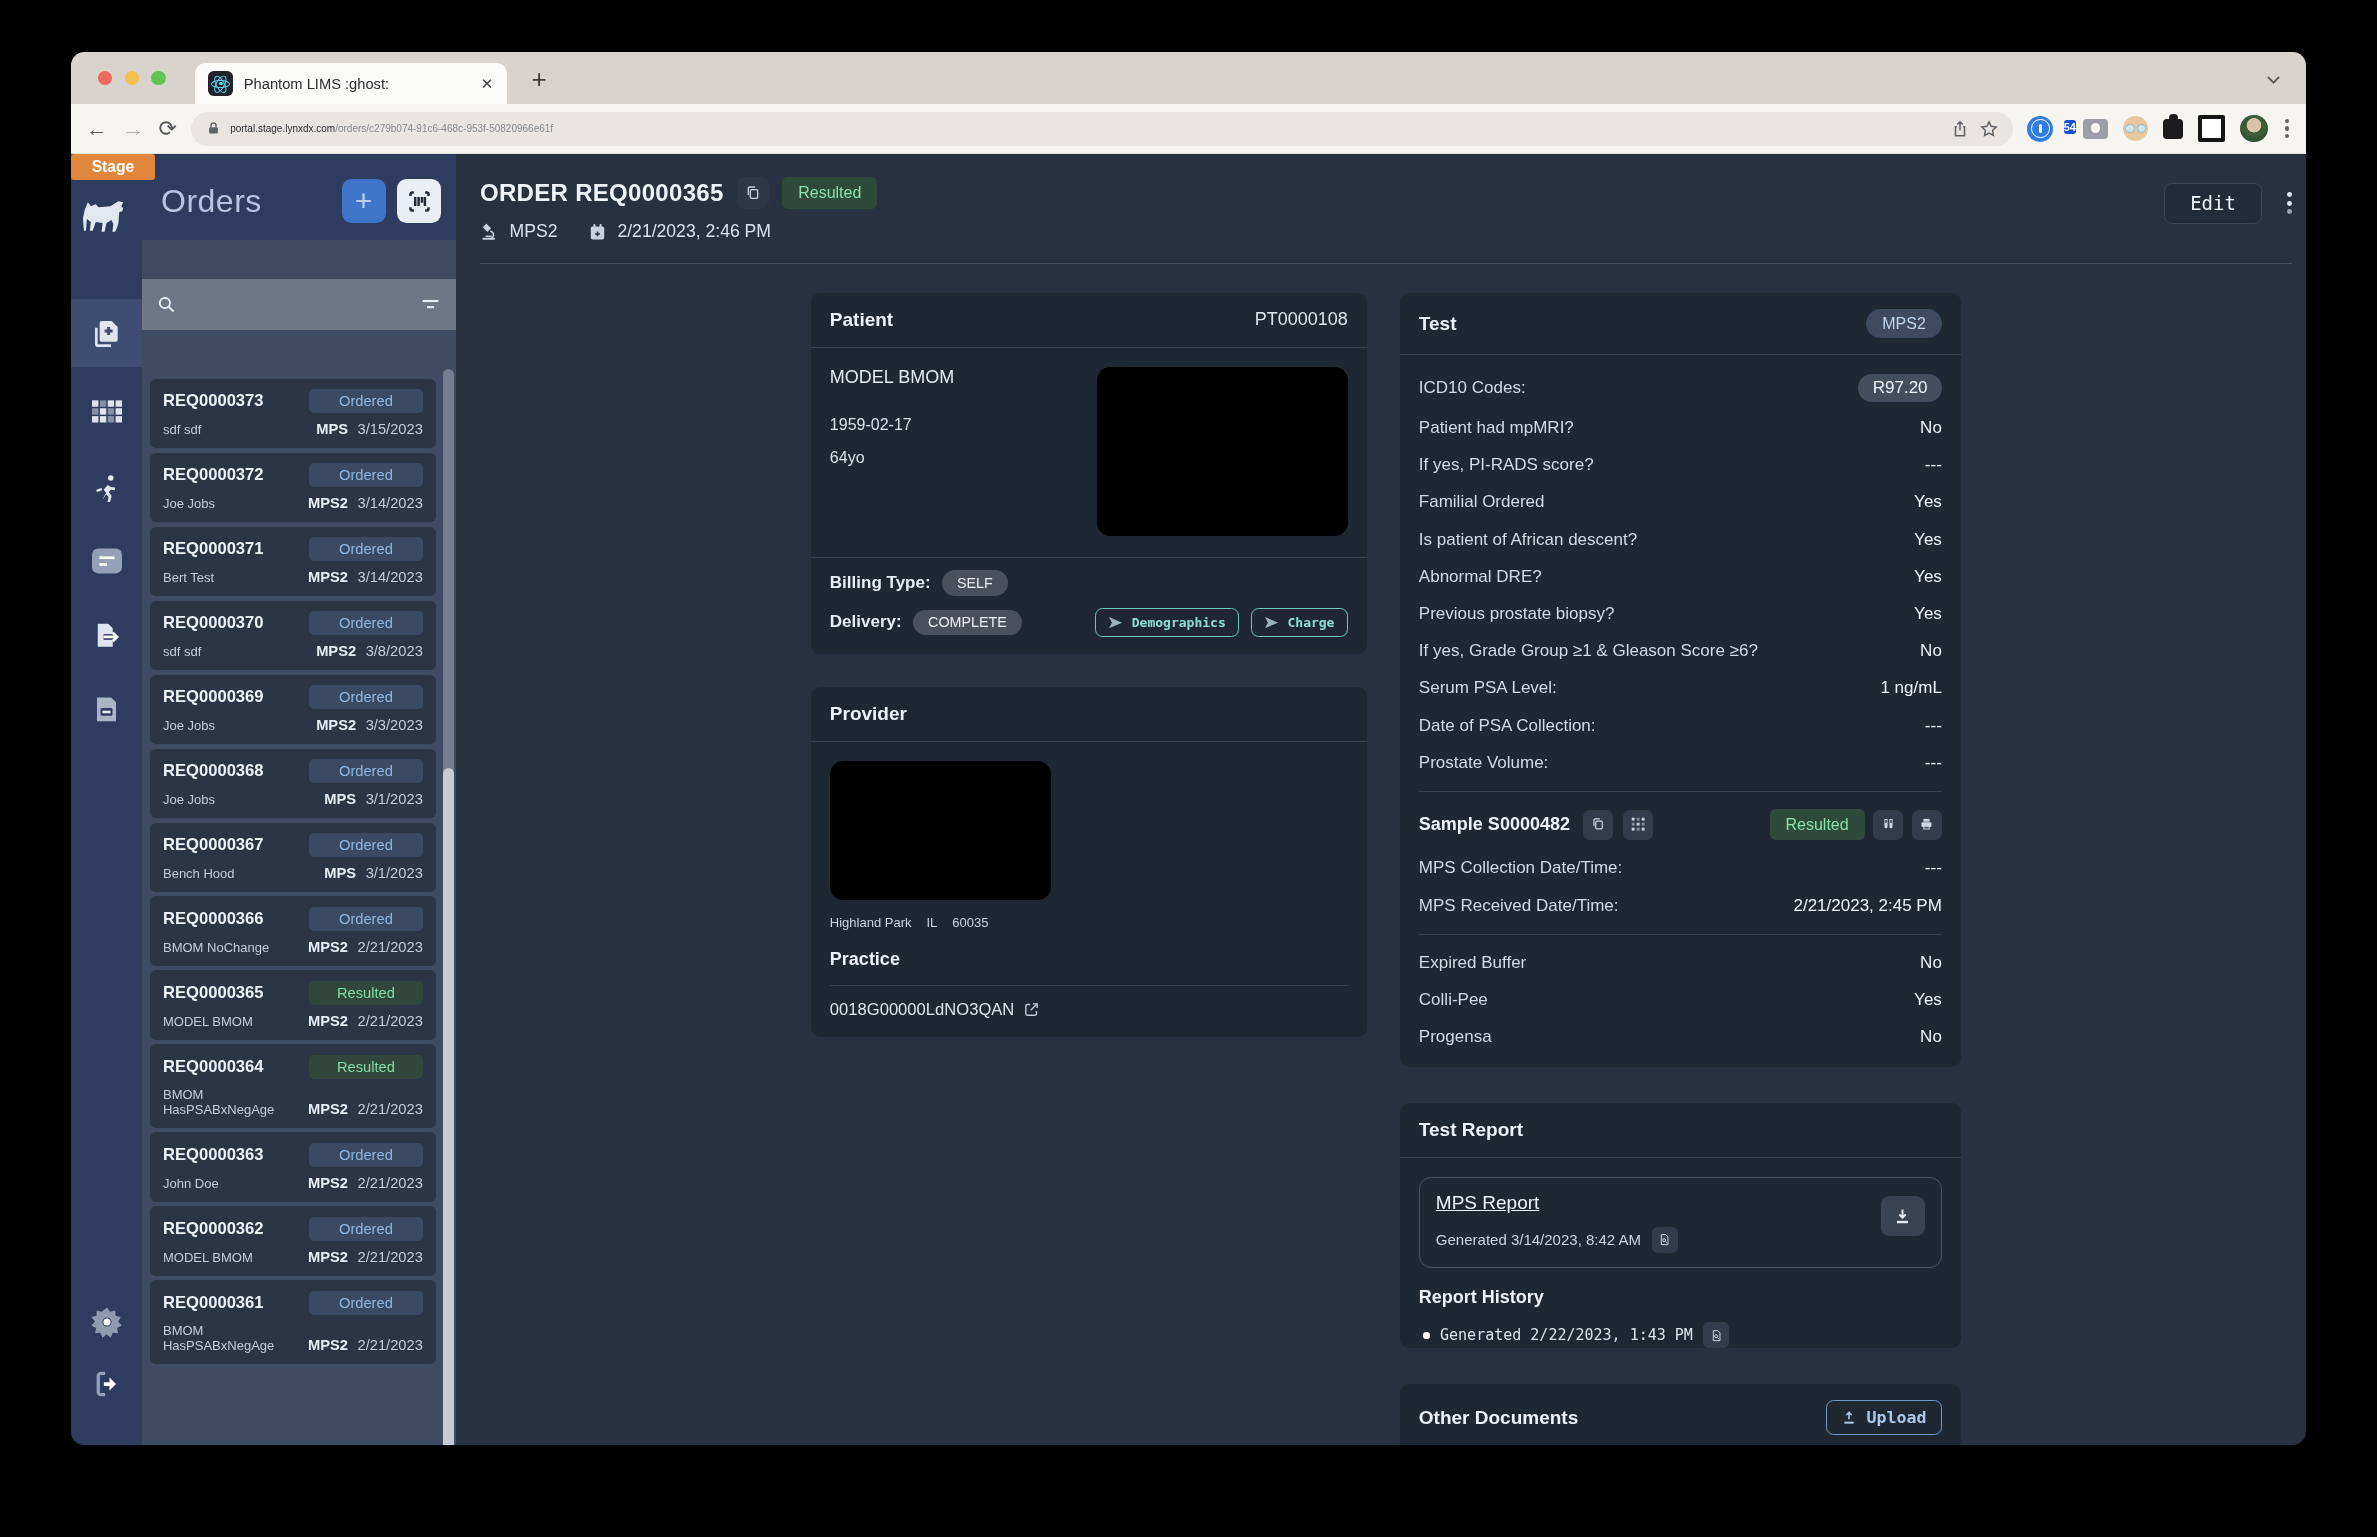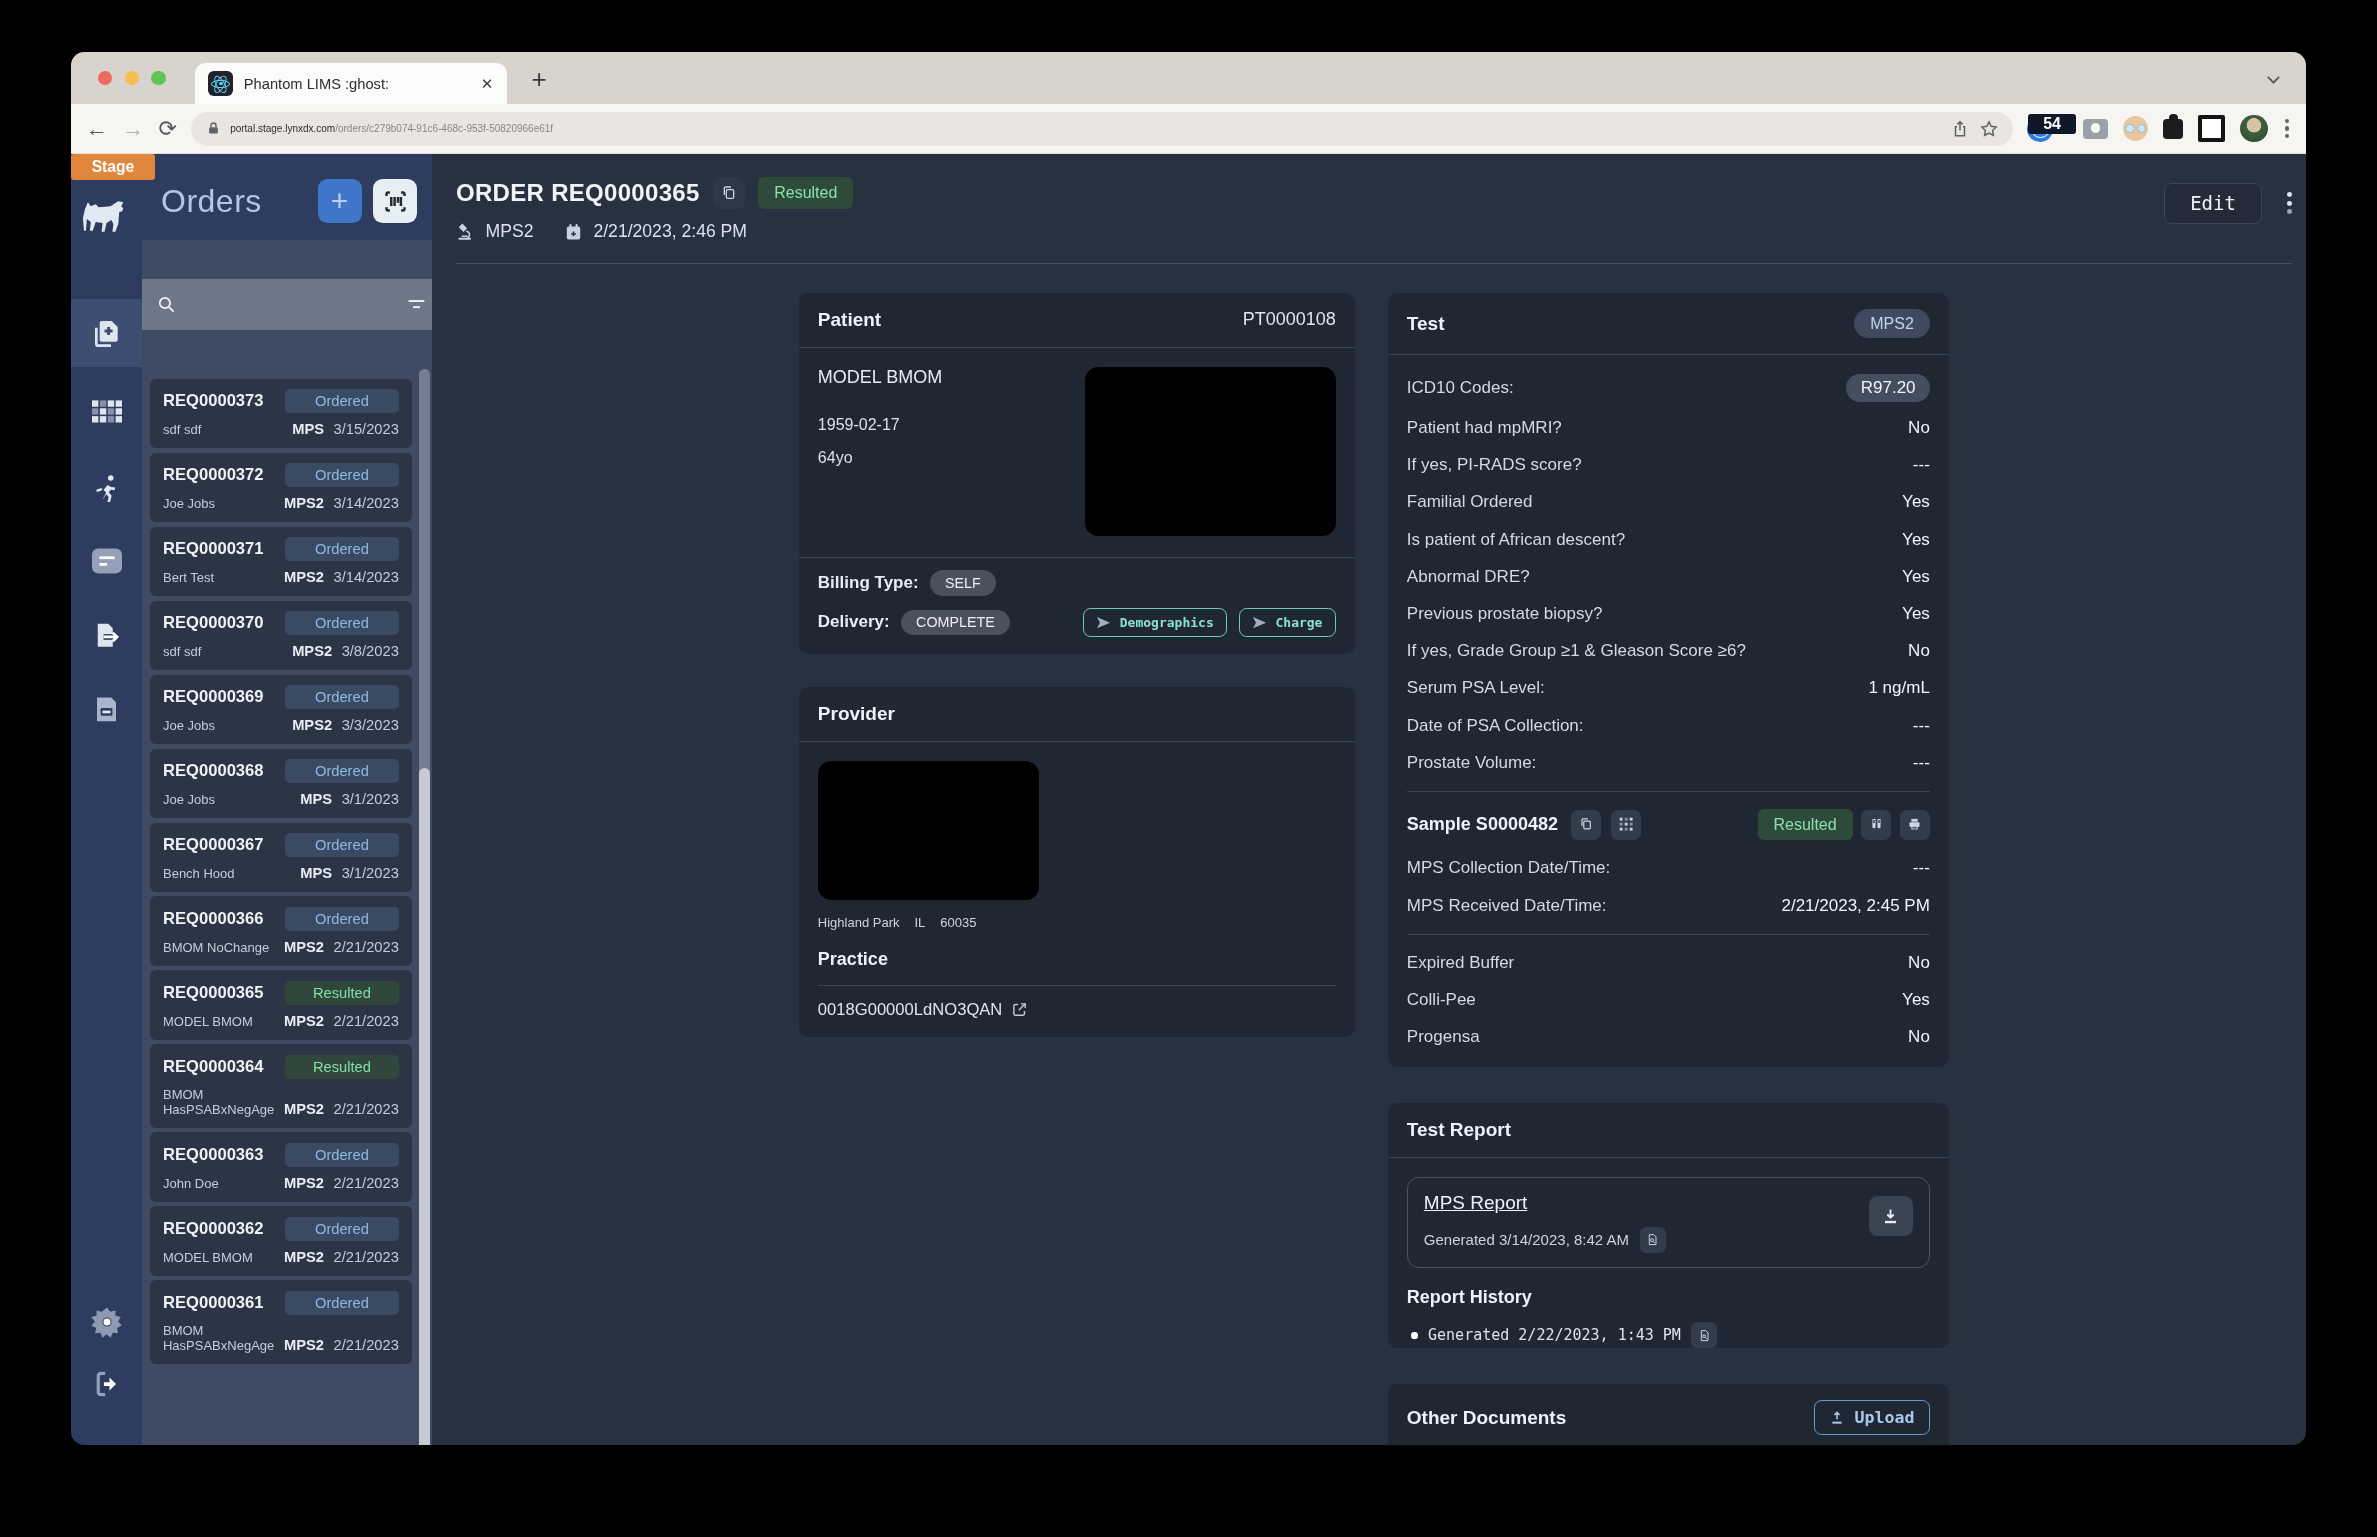--- a/index.html
+++ b/index.html
@@ -29,22 +29,22 @@
   .omnibox{flex:1;height:34px;background:#e9e6e2;border-radius:17px;display:flex;align-items:center;
            padding:0 14.3px;gap:9.5px;min-width:0;}
   .url{font-size:10px;color:#2c2e31;white-space:nowrap;overflow:hidden;flex:1;}
   .url .path{color:#84878b;}
   .exts{display:flex;align-items:center;gap:15px;}
   .onep{width:26px;height:26px;border-radius:50%;background:#2f7de1;position:relative;}
   .onep::before{content:"";position:absolute;inset:3.8px;border:1.9px solid #fff;border-radius:50%;}
   .onep::after{content:"";position:absolute;left:11.4px;top:8.6px;width:2.9px;height:8.6px;background:#fff;border-radius:1.9px;}
   .ublk{width:23px;height:25px;background:#8c1312;clip-path:polygon(0 0,100% 0,100% 55%,50% 100%,0 55%);position:relative;}
   .ublk-wrap{position:relative;}
-  .ublk-badge{position:absolute;right:-7.6px;bottom:-5.7px;background:#0f172a;color:#fff;font-size:16px;
-              padding:1px 15px;border-radius:2.9px;font-weight:bold;}
+  .ublk-badge{position:absolute;right:-7.6px;bottom:-5.7px;background:#1d4ed8;color:#fff;font-size:11px;
+              padding:1px 0;border-radius:2.9px;font-weight:bold;}
   .cam{width:25px;height:20px;background:#9aa0a6;border-radius:3.8px;position:relative;}
   .cam::after{content:"";position:absolute;left:7.6px;top:4.8px;width:9.5px;height:9.5px;border-radius:50%;background:#f7f5f2;}
   .face{width:25px;height:25px;border-radius:50%;background:#e8c79d;position:relative;}
   .face::before,.face::after{content:"";position:absolute;top:7.6px;width:7.6px;height:7.6px;border-radius:50%;
               background:#cfe7f2;border:1.4px solid #8fb8cf;}
   .face::before{left:1.9px}.face::after{right:1.9px}
   .puzzle{width:20px;height:20px;background:#1c1c1e;border-radius:3.8px;position:relative;}
   .puzzle::after{content:"";position:absolute;top:-4.8px;left:5.7px;width:8.6px;height:8.6px;border-radius:50%;background:#1c1c1e;}
   .sqtool{width:19px;height:19px;border:4.8px solid #141414;border-radius:1.9px;background:#fff;}
   .avatar{width:27.6px;height:27.6px;border-radius:50%;
@@ -55,21 +55,21 @@
   .app{flex:1;display:flex;min-height:0;position:relative;overflow:hidden;}
   .stage{position:absolute;top:0;left:0;width:84px;height:26px;background:#e1873c;color:#fff;z-index:9;
          font-weight:bold;font-size:15.7px;display:flex;align-items:center;justify-content:center;border-radius:2.9px;}
   .rail{width:71px;background:#2d3c5f;flex:none;display:flex;flex-direction:column;align-items:center;}
   .logo{margin-top:42px;}
   .rail-icons{margin-top:59px;display:flex;flex-direction:column;align-items:center;width:100%;}
   .rail-btn{width:71px;height:55px;display:flex;align-items:center;justify-content:center;margin-bottom:19px;}
   .rail-btn.active{height:68px;background:#3e4e72;}
   .rail-bottom{margin-top:auto;display:flex;flex-direction:column;gap:30px;align-items:center;padding-bottom:46px;}
   
-  .orders{width:290px;background:#3e4b63;flex:none;display:flex;flex-direction:column;gap:39px;}
+  .orders{width:314px;background:#3e4b63;flex:none;display:flex;flex-direction:column;gap:39px;}
   .orders-head{background:#2d3c5f;padding:25px 15px 17px 19px;display:flex;align-items:center;gap:11.4px;}
   .orders-title{font-size:32px;color:#b7c5e1;flex:1;letter-spacing:0.5px;}
   .btn-add{width:44px;height:44px;border-radius:9.5px;background:#3f76c9;color:#b9d0ef;font-size:30px;
            display:flex;align-items:center;justify-content:center;line-height:1;}
   .btn-scan{width:44px;height:44px;border-radius:9.5px;background:#e9edf4;color:#222a37;
             display:flex;align-items:center;justify-content:center;}
   .search{height:51px;background:#6d7788;display:flex;align-items:center;padding:0 15px;gap:9.5px;flex:none;}
   .search input{flex:1;background:transparent;border:none;outline:none;color:#f2f5fa;font-size:16px;}
   .olist{flex:1;overflow:hidden;position:relative;padding:4.8px 17px 4.8px 4.8px;}
   .scroll-track{position:absolute;right:1.9px;top:0;bottom:0;width:11.4px;border-radius:5.7px;background:rgba(232,236,242,.32);}

